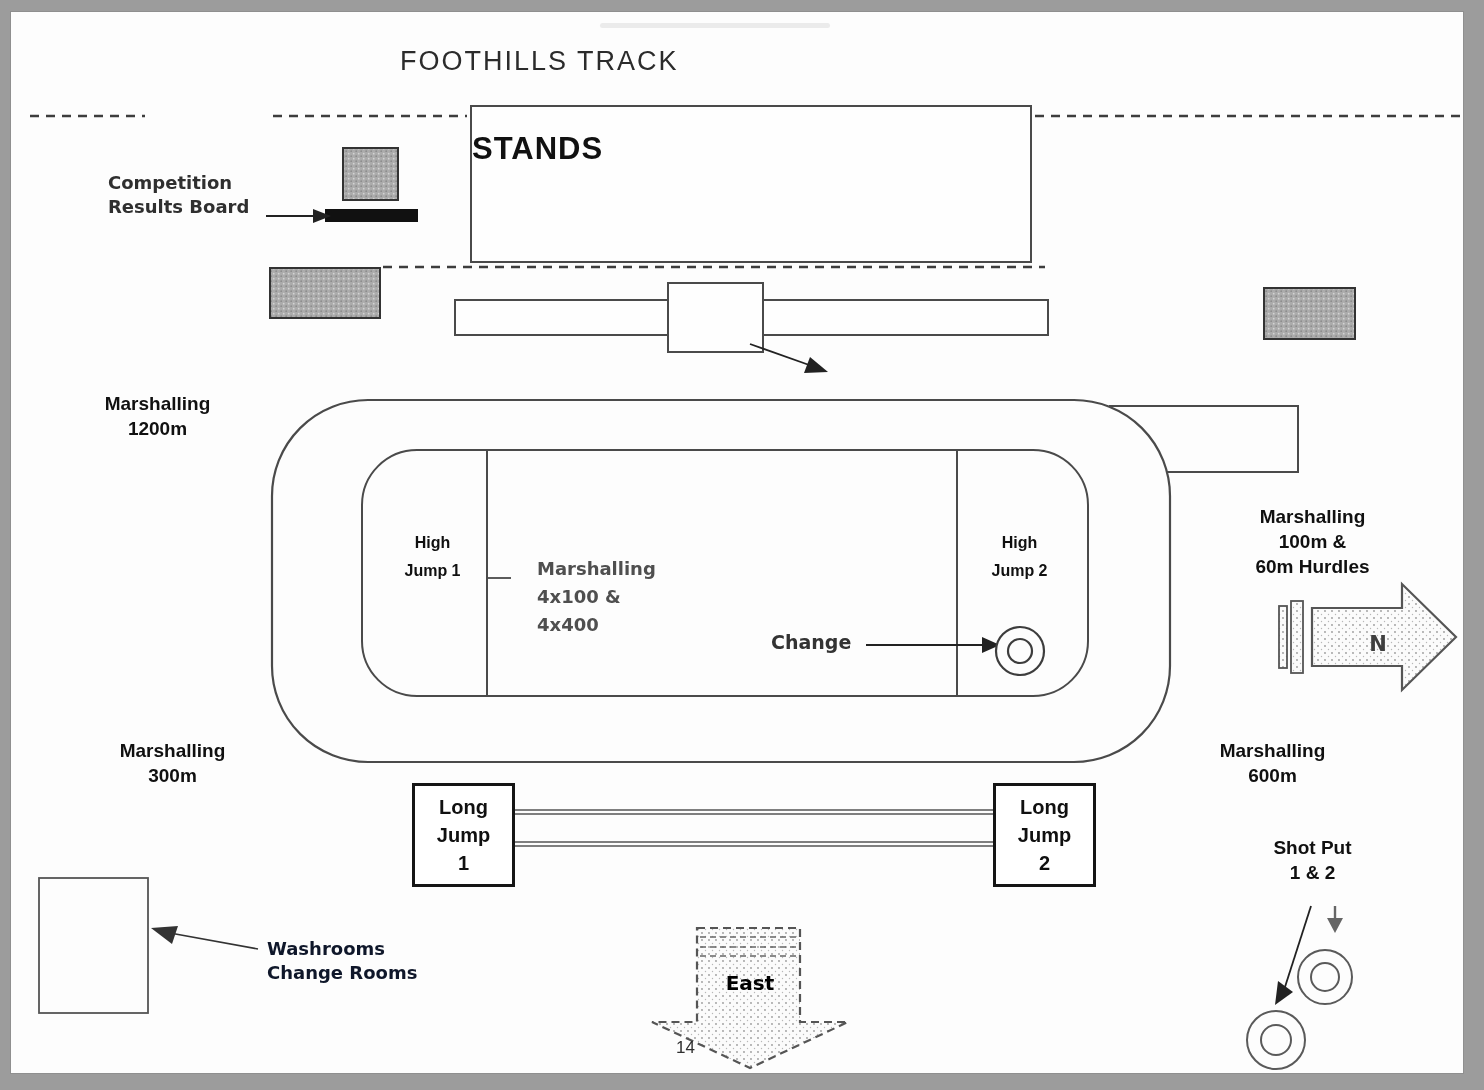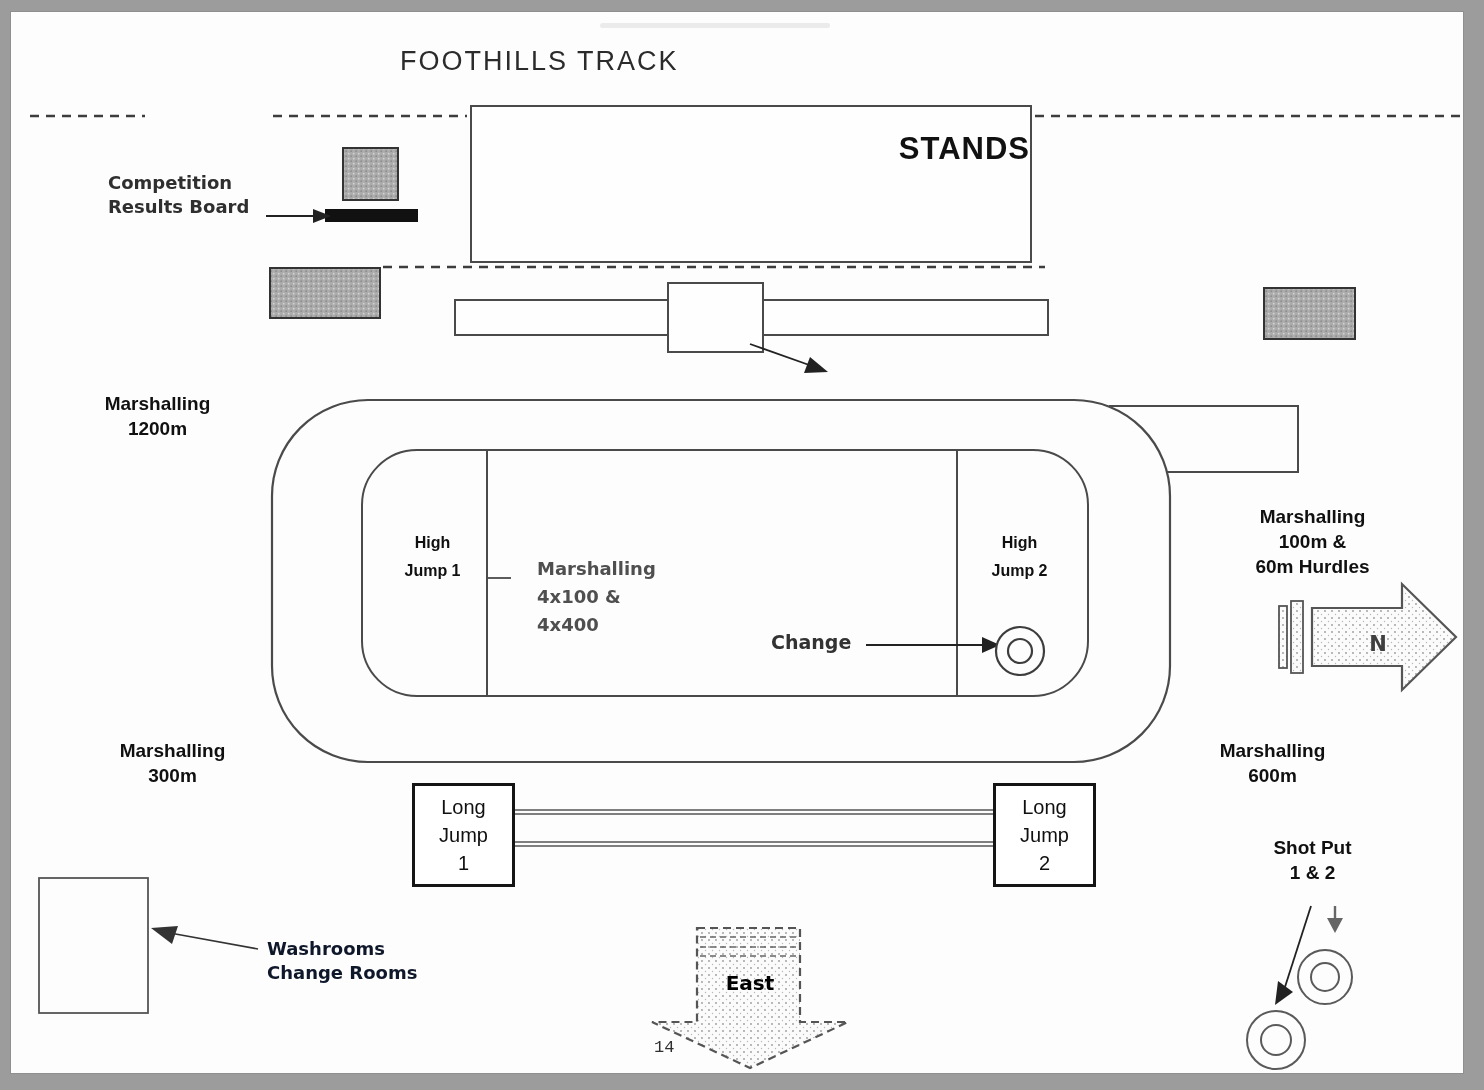--- a/index.html
+++ b/index.html
@@ -16,21 +16,21 @@
   .abs{position:absolute;}
   .pre{white-space:pre-line;}
   svg.layer{position:absolute;left:0;top:0;}
 
   .title{
     left:400px;top:46px;width:600px;text-align:left;
     font-size:27px;color:#2b2b2b;letter-spacing:2px;
   }
   .stands-box{
     left:470px;top:105px;width:562px;height:158px;box-sizing:border-box;
-    border:2px solid #4a4a4a;background:#fefefe;text-align:right;color:#111;
+    border:2px solid #4a4a4a;background:#fefefe;text-align:left;color:#111;
   }
   .stands-heading{margin-top:24px;font-size:31px;font-weight:bold;letter-spacing:1px;}
   .stands-note{margin-top:6px;font-size:22px;font-weight:bold;line-height:31px;}
 
   .lbl-black{font-weight:bold;color:#101010;text-align:center;font-size:19px;line-height:25px;}
   .lbl-gray{font-family:"DejaVu Sans",sans-serif;font-weight:bold;color:#454545;}
 
   .comp-label{left:108px;top:171px;font-family:"DejaVu Sans",sans-serif;
     font-weight:bold;font-size:18px;line-height:24px;color:#2f2f2f;}
   .m1200{left:70px;top:391px;width:175px;}
@@ -39,28 +39,28 @@
   .m600{left:1185px;top:738px;width:175px;}
   .shotput{left:1225px;top:835px;width:175px;}
   .hj{font-size:16px;line-height:28px;}
   .hj1{left:390px;top:529px;width:85px;}
   .hj2{left:977px;top:529px;width:85px;}
   .relay{left:537px;top:555px;font-size:18px;line-height:28px;color:#4f4f4f;}
   .discus-label{left:771px;top:631px;font-size:19px;color:#333;}
   .lj-box{
     width:103px;height:104px;box-sizing:border-box;border:3px solid #151515;
     background:#fff;display:flex;align-items:center;justify-content:center;
-    text-align:center;font-weight:normal;font-size:20px;line-height:28px;color:#101010;
+    text-align:center;font-weight:bold;font-size:20px;line-height:28px;color:#101010;
   }
   .lj1{left:412px;top:783px;}
   .lj2{left:993px;top:783px;}
   .washrooms-label{left:267px;top:937px;font-size:18px;line-height:24px;color:#0f172a;}
   .east-label{left:698px;top:971px;width:104px;text-align:center;font-size:20px;color:#000000;}
   .north-label{left:1356px;top:632px;width:44px;text-align:center;font-size:21px;color:#3f3f3f;}
-  .page-num{left:654px;top:1038px;font-size:17px;color:#2f2f2f;font-family:Liberation Mono, monospace;}
+  .page-num{left:676px;top:1038px;font-size:17px;color:#2f2f2f;font-family:Liberation Sans, sans-serif;}
   .scan-smudge{left:600px;top:23px;width:230px;height:5px;background:#dcdcdc;opacity:.55;border-radius:3px;}
 </style>
 </head>
 <body>
 
 <div class="page"></div>
 <div class="abs scan-smudge"></div>
 
 <svg class="layer" width="1484" height="1090" viewBox="0 0 1484 1090">
   <defs>

